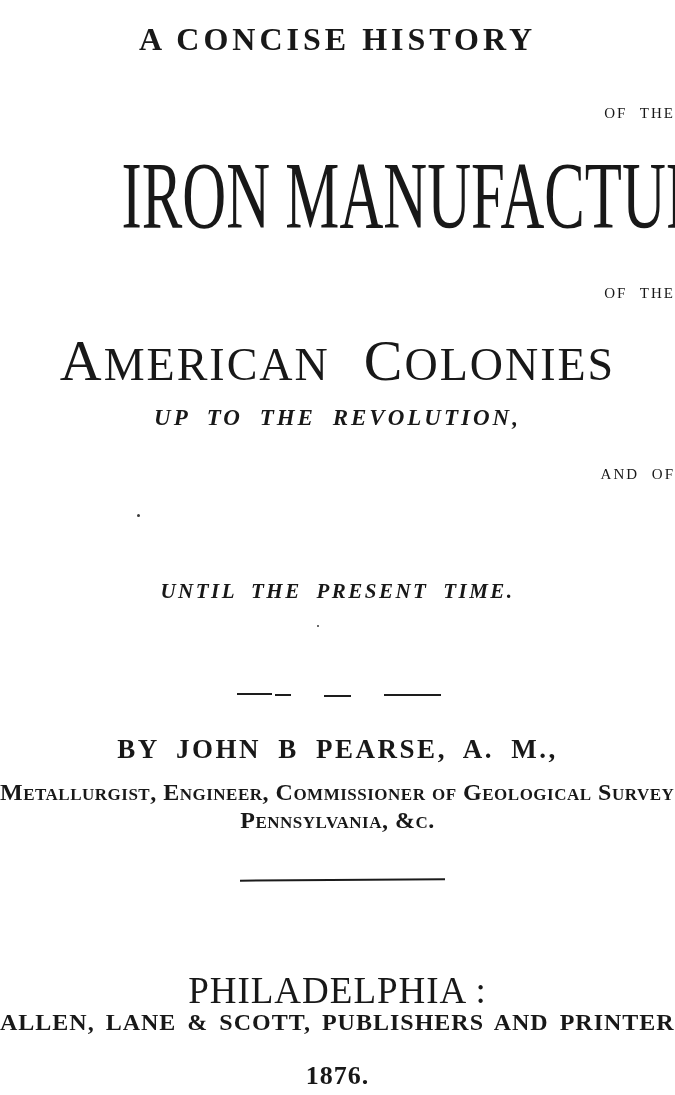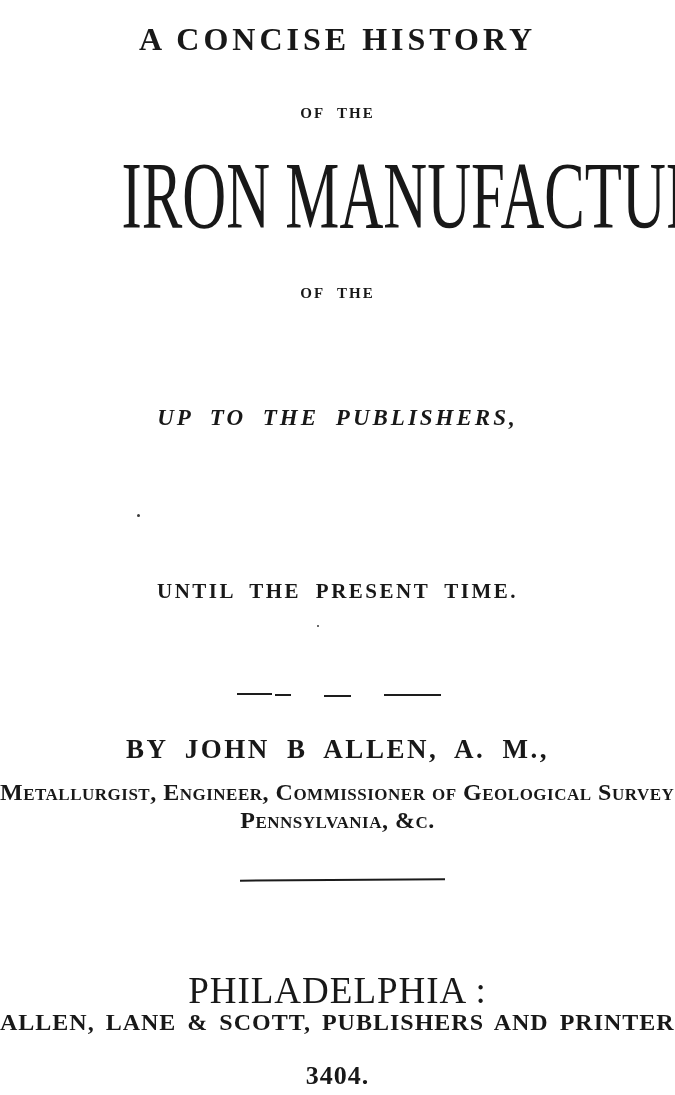--- a/index.html
+++ b/index.html
@@ -9,34 +9,34 @@
     position:relative; width:675px; height:1095px;
     background:var(--paper); overflow:hidden; margin:14px auto;
     color:var(--ink);
   }
   .line {
     position:absolute; left:0; right:0; text-align:center;
     white-space:nowrap; line-height:1; color:var(--ink);
     font-family:"Liberation Serif", serif;
   }
   .series-title { top:9px;  font-size:32px; font-weight:600; letter-spacing:4px; }
-  .of-the      { font-size:15px; font-weight:700; letter-spacing:2px; word-spacing:7px; }
+  .of-the      { font-size:15px; font-weight:400; letter-spacing:2px; word-spacing:7px;text-align:right; }
   .of-the-1    { top:92px; }
   .main-title  { top:135px; font-size:95px; font-weight:400;
                  transform:scaleX(0.64); transform-origin:50% 0; }
   .of-the-2    { top:272px; }
   .subtitle    { top:318px; font-size:46px; font-weight:500; letter-spacing:2px; }
   .subtitle .word { display:inline-block; }
   .subtitle .word::first-letter { font-size:126%; }
   .subtitle .word + .word { margin-left:34px; }
   .subtitle-qualifier { top:392px; font-size:23px; font-style:italic; font-weight:600;
                         letter-spacing:3px; word-spacing:8px; }
   .and-of      { top:453px; }
   .secondary-title { top:499px; font-size:48px; font-weight:500; letter-spacing:3px; }
-  .secondary-qualifier { top:567px; font-size:21px; font-weight:600;
+  .secondary-qualifier { top:567px; font-size:21px; font-style:italic; font-weight:600;
                          letter-spacing:2.5px; word-spacing:7px; }
   .dash { position:absolute; top:679px; height:2px; background:#1d1d1d; }
   .dash-1 { left:237px; width:35px; }
   .dash-2 { left:275px; width:16px; top:680px; }
   .dash-3 { left:324px; width:27px; top:681px; }
   .dash-4 { left:384px; width:57px; top:680px; }
   .byline { top:722px; font-size:27px; font-weight:700; letter-spacing:2.5px; word-spacing:8px; }
   .author-titles { font-size:24px; font-variant:small-caps; font-weight:600; letter-spacing:0.5px; }
   .author-titles-1 { top:766px; }
   .author-titles-2 { top:794px; }
@@ -56,45 +56,49 @@
 <div class="page">
 
   <div class="line series-title">A CONCISE HISTORY</div>
 
   <div class="line of-the of-the-1">OF THE</div>
 
   <div class="line main-title">IRON MANUFACTURE</div>
 
   <div class="line of-the of-the-2">OF THE</div>
 
+  <div class="line subtitle">
+    <span class="word">AMERICAN</span><span class="word">COLONIES</span>
+  </div>
 
-  <div class="line subtitle-qualifier">UP TO THE PUBLISHERS,</div>
+  <div class="line subtitle-qualifier">UP TO THE REVOLUTION,</div>
 
+  <div class="line of-the and-of">AND OF</div>
 
 
   <div class="line secondary-qualifier">UNTIL THE PRESENT TIME.</div>
 
   <div class="artifact-dot dot-1"></div>
   <div class="artifact-dot dot-2"></div>
 
   <div>
     <div class="dash dash-1"></div>
     <div class="dash dash-2"></div>
     <div class="dash dash-3"></div>
     <div class="dash dash-4"></div>
   </div>
 
-  <div class="line byline">BY JOHN B ALLEN, A. M.,</div>
+  <div class="line byline">BY JOHN B PEARSE, A. M.,</div>
 
   <div class="line author-titles author-titles-1">Metallurgist, Engineer, Commissioner of Geological Survey of</div>
 
   <div class="line author-titles author-titles-2">Pennsylvania, &amp;c.</div>
 
   <div class="author-rule"></div>
 
   <div class="line imprint-city">PHILADELPHIA :</div>
 
   <div class="line imprint-publisher">ALLEN, LANE &amp; SCOTT, PUBLISHERS AND PRINTERS,</div>
 
 
-  <div class="line imprint-year">3404.</div>
+  <div class="line imprint-year">1876.</div>
 
 </div>
 
 </body></html>

